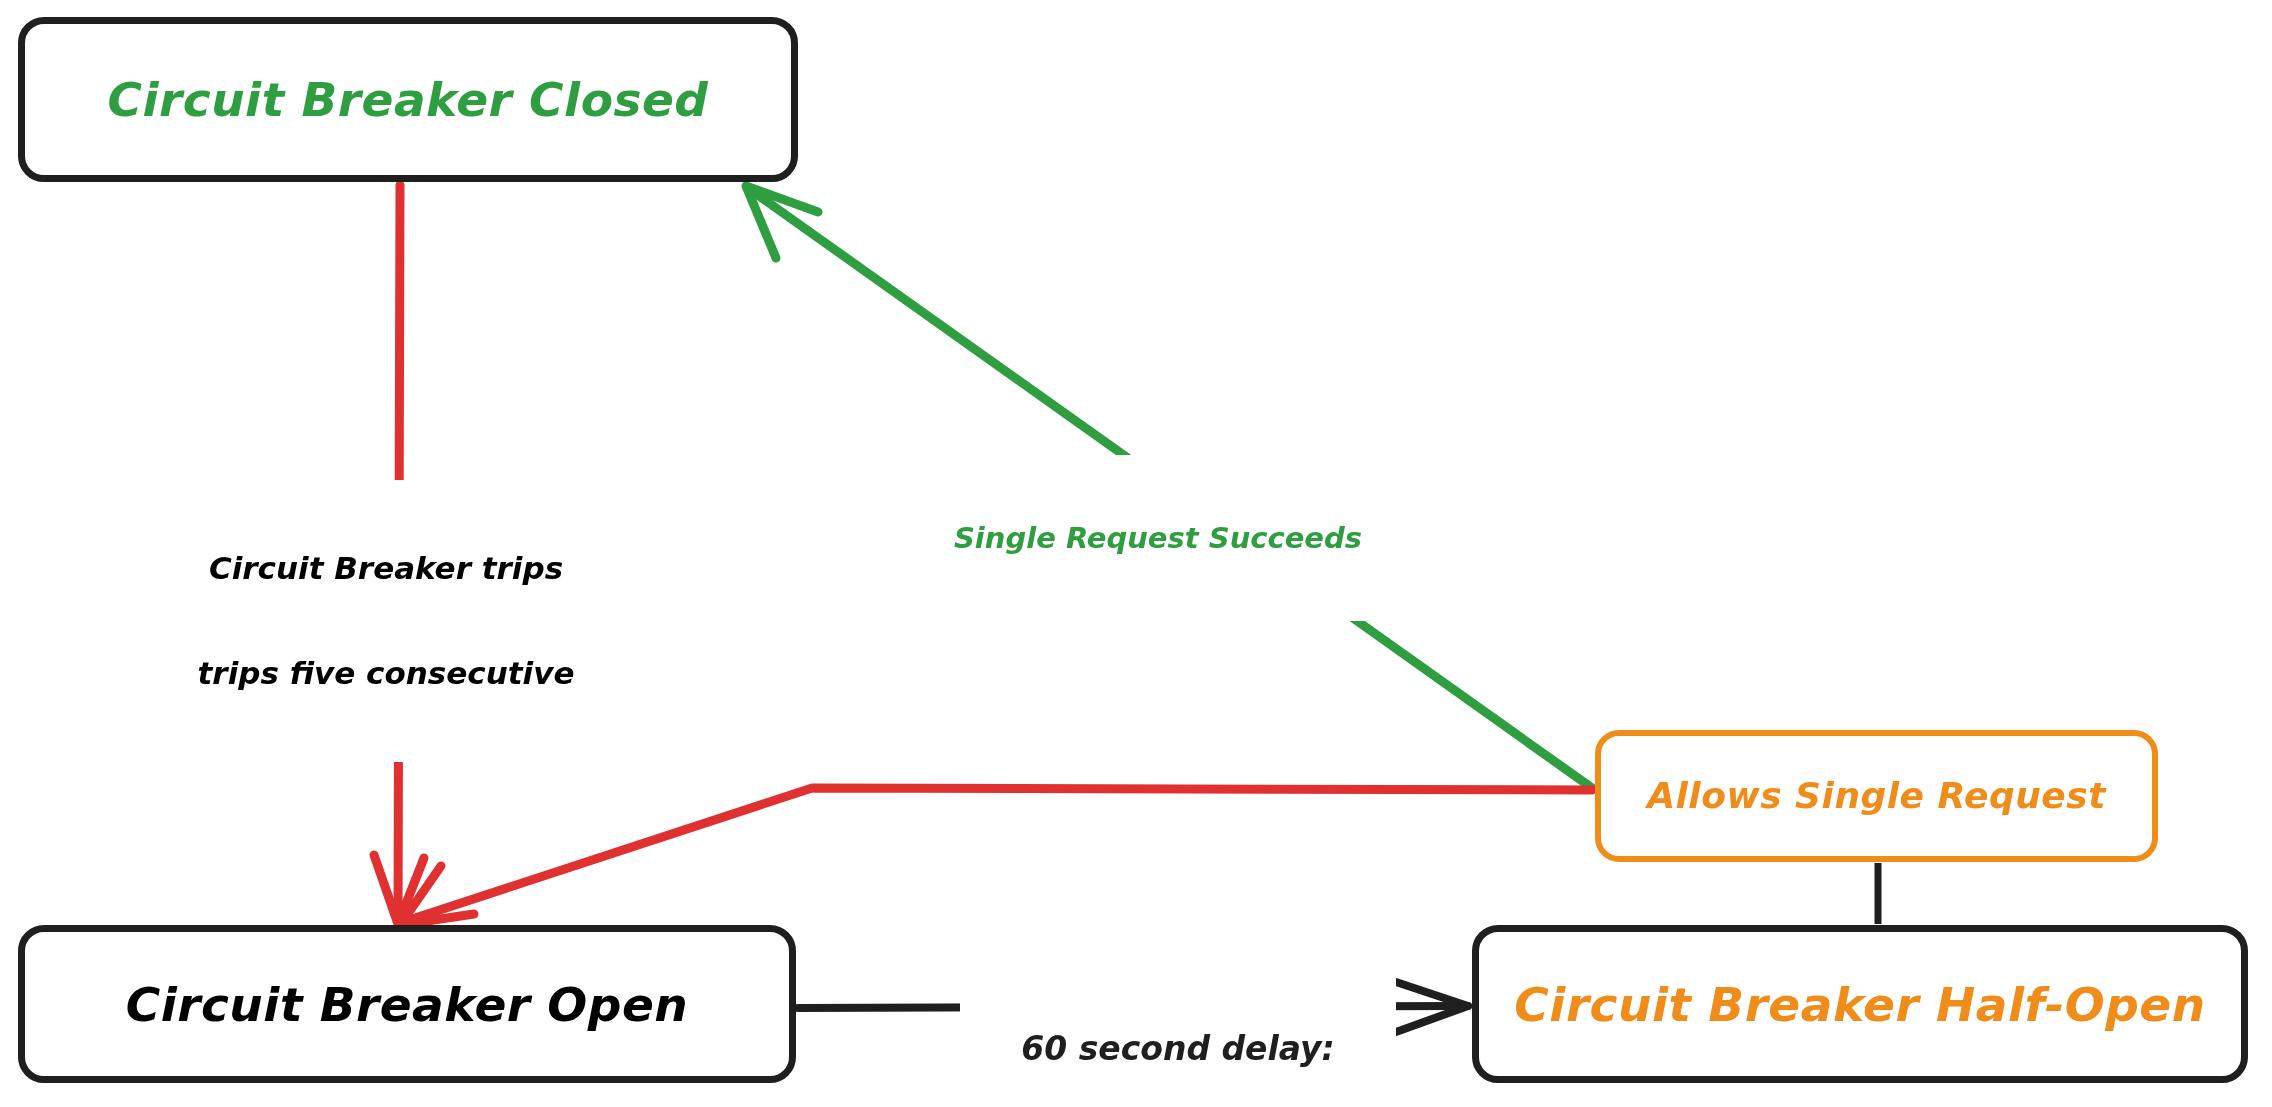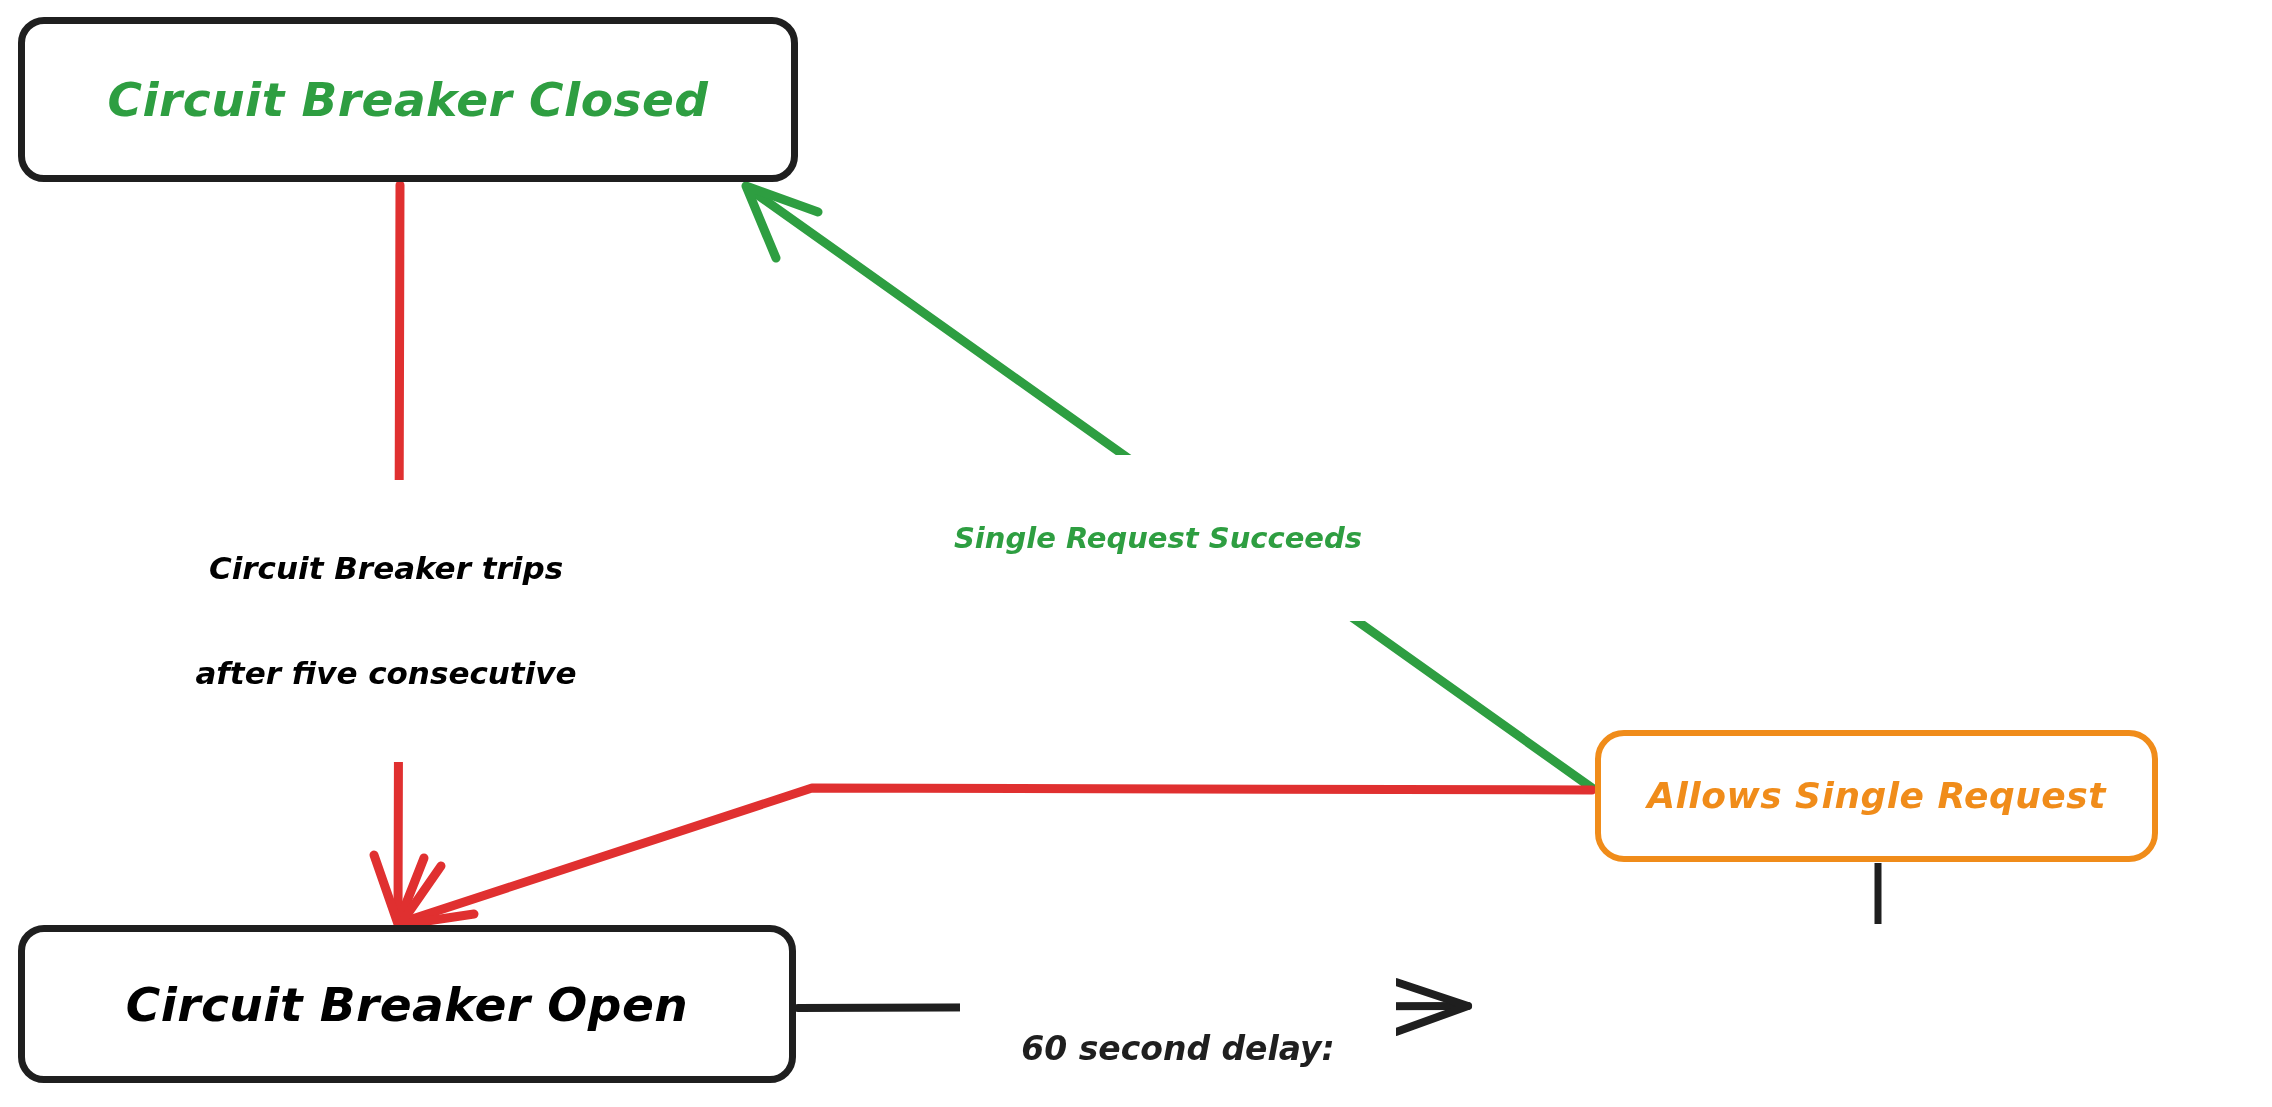--- a/index.html
+++ b/index.html
@@ -52,21 +52,21 @@
     white-space: nowrap;
     line-height: 1;
   }
   .label-green  { color: #2E9E41; }
   .label-red    { color: #000000; }
   .label-orange { color: #F08C1A; }
   .label-black  { color: #1f1f1f; }
 
   #node-closed    { left: 18px;   top: 17px;   width: 780px; height: 165px; }
   #node-open      { left: 18px;   top: 925px;  width: 778px; height: 158px; align-items: center; }
-  #node-allows    { left: 1595px; top: 730px;  width: 563px; height: 132px; border-radius: 29px; }
+  #node-allows    { left: 1595px; top: 730px;  width: 563px; height: 132px; }
   #node-halfopen  { left: 1472px; top: 925px;  width: 776px; height: 158px; }
 
   #node-closed   .node-label { font-size: 47px; }
   #node-open     .node-label { font-size: 47px; }
   #node-allows   .node-label { font-size: 36px; }
   #node-halfopen .node-label { font-size: 47px; }
 
   .edge-label {
     position: absolute;
     font-family: "DejaVu Sans", sans-serif;
@@ -133,24 +133,27 @@
   </div>
 
   <div class="node" id="node-open">
     <span class="node-label label-red">Circuit Breaker Open</span>
   </div>
 
   <div class="node accent-border" id="node-allows">
     <span class="node-label label-orange">Allows Single Request</span>
   </div>
 
+  <div class="node" id="node-halfopen">
+    <span class="node-label label-orange">Circuit Breaker Half-Open</span>
+  </div>
 
   <div class="edge-label label-red" id="edge-label-trips">
     <div>Circuit Breaker trips</div>
-    <div>after five consecutive</div>
+    <div>trips five consecutive</div>
   </div>
 
   <div class="edge-label label-green" id="edge-label-succeeds">
     <div>Single Request Succeeds</div>
   </div>
 
 
   <div class="edge-label label-black" id="edge-label-delay">
     <div>60 second delay:</div>
     

